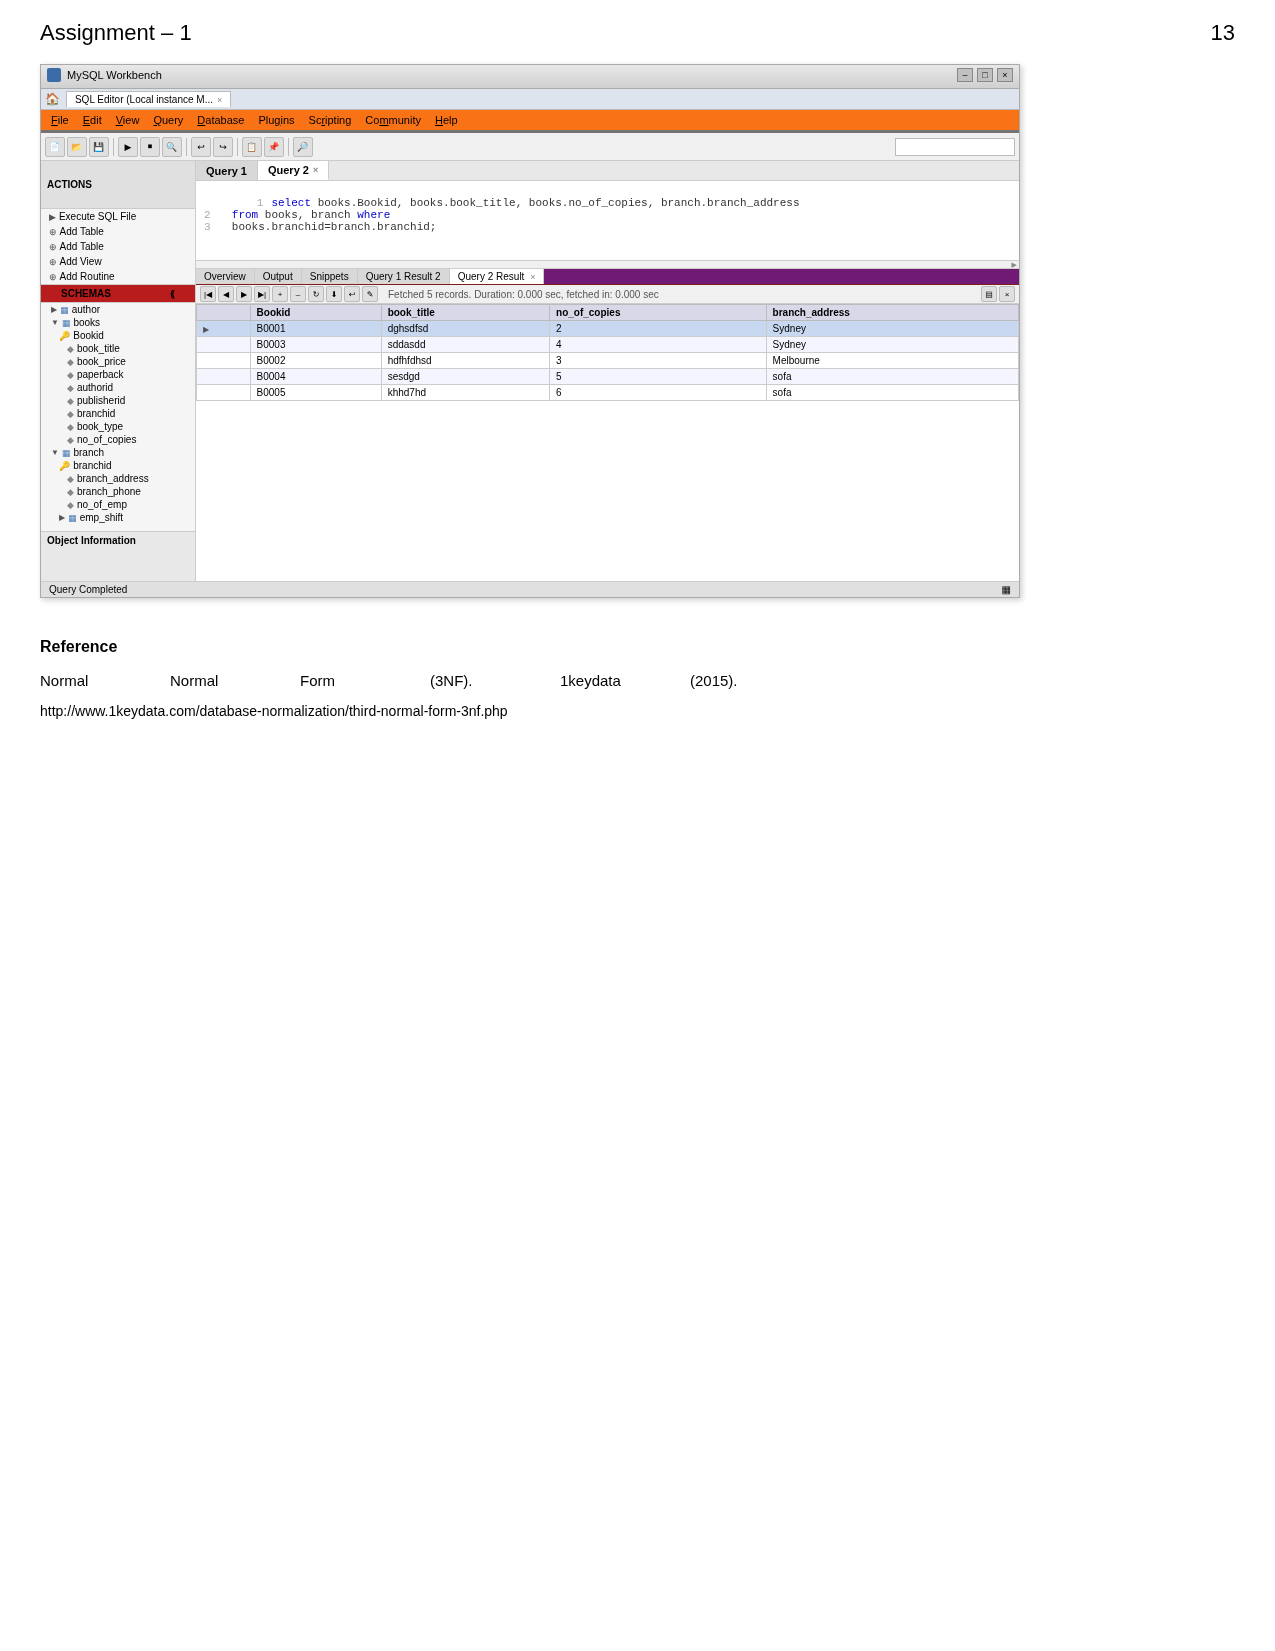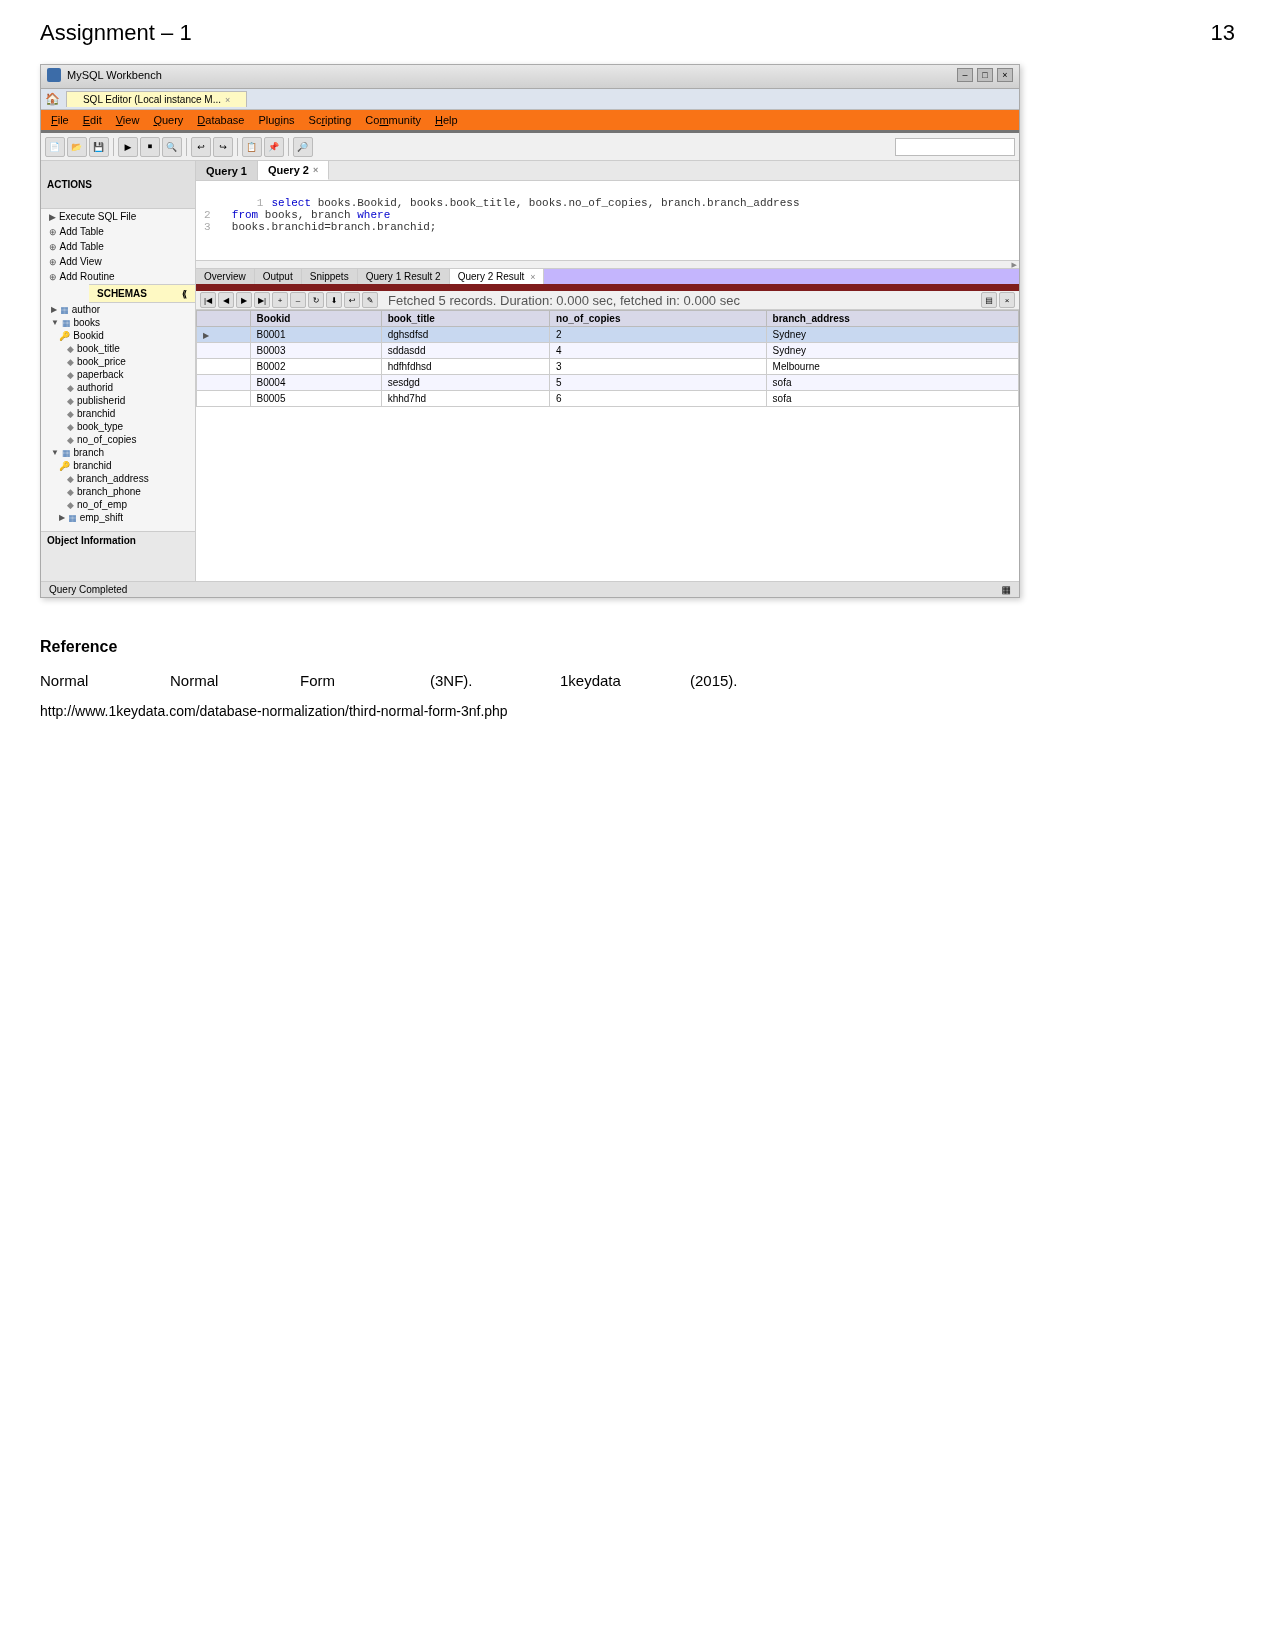--- a/index.html
+++ b/index.html
@@ -138,30 +138,29 @@
     .sidebar-action {
       padding: 2px 8px;
       cursor: pointer;
       display: flex; align-items: center; gap: 3px;
     }
     .action-icon {
       font-size: 9px;
       color: #555;
     }
     .sidebar-schemas-title {
-      background: #fef9c3;
+      background: #b91c1c;
       border-bottom: 1px solid #ccc;
       border-top: 1px solid #ccc;
-      padding: 3px 8px;
+      padding: 3px 20px;
       font-weight: bold;
       font-size: 10px;
       display: flex;
       align-items: center;
       justify-content: space-between;
-      margin-left: 48px;
     }
     .schema-tree {
       flex: 1;
       overflow-y: auto;
     }
     .tree-item {
       padding: 1px 4px;
       cursor: pointer;
       display: flex;
       align-items: center;
@@ -227,22 +226,22 @@
       border-bottom: 1px solid #ccc;
       white-space: pre;
       color: #333;
     }
     .sql-keyword { color: #0000cc; font-weight: normal; }
     .line-num { color: #aaa; margin-right: 8px; user-select: none; }
 
     
     .wb-result-tabs {
       display: flex;
-      background: #c4b5fd;
-      border-bottom: 7px solid #7f1d1d;
+      background: #701a75;
+      border-bottom: 1px solid #7f1d1d;
       font-size: 10px;
       align-items: center;
     }
     .result-tab {
       padding: 2px 8px;
       border-right: 1px solid #ccc;
       cursor: pointer;
       background: #d8d8d8;
     }
     .result-tab.active {
@@ -265,21 +264,21 @@
       background: #e0e0e0;
       border: 1px solid #bbb;
       border-radius: 2px;
       display: flex; align-items: center; justify-content: center;
       font-size: 8px;
       cursor: pointer;
     }
     .rt-status {
       margin-left: 8px;
       color: #555;
-      font-size: 13px;
+      font-size: 10px;
     }
 
     
     .wb-result-table {
       flex: 1;
       overflow: auto;
     }
     .result-table {
       width: 100%;
       border-collapse: collapse;
@@ -354,21 +353,21 @@
     </div>
     <div class="wb-titlebar-controls">
       <div class="wb-ctrl-btn">–</div>
       <div class="wb-ctrl-btn">□</div>
       <div class="wb-ctrl-btn">×</div>
     </div>
   </div>
 
   <div style="background:#dde4ee; border-bottom:1px solid #bbb; display:flex; align-items:center; padding:2px 4px; font-size:11px;">
     <span style="margin-right:6px; font-size:12px;">🏠</span>
-    <div style="background:#fef9c3; border:1px solid #bbb; border-bottom:none; padding:2px 16px; font-size:10px; display:flex; align-items:center; gap:4px;">
+    <div style="background:#ffffff; border:1px solid #bbb; border-bottom:none; padding:2px 8px; font-size:10px; display:flex; align-items:center; gap:4px;">
       <span>SQL Editor (Local instance M...</span>
       <span style="font-size:9px; color:#888;">×</span>
     </div>
   </div>
 
   <div class="wb-menubar">
     <span class="wb-menu-item"><u>F</u>ile</span>
     <span class="wb-menu-item"><u>E</u>dit</span>
     <span class="wb-menu-item"><u>V</u>iew</span>
     <span class="wb-menu-item"><u>Q</u>uery</span>

